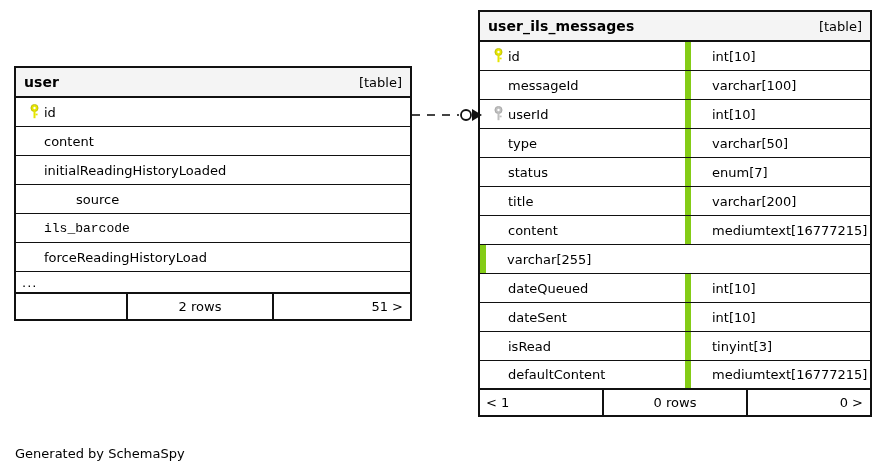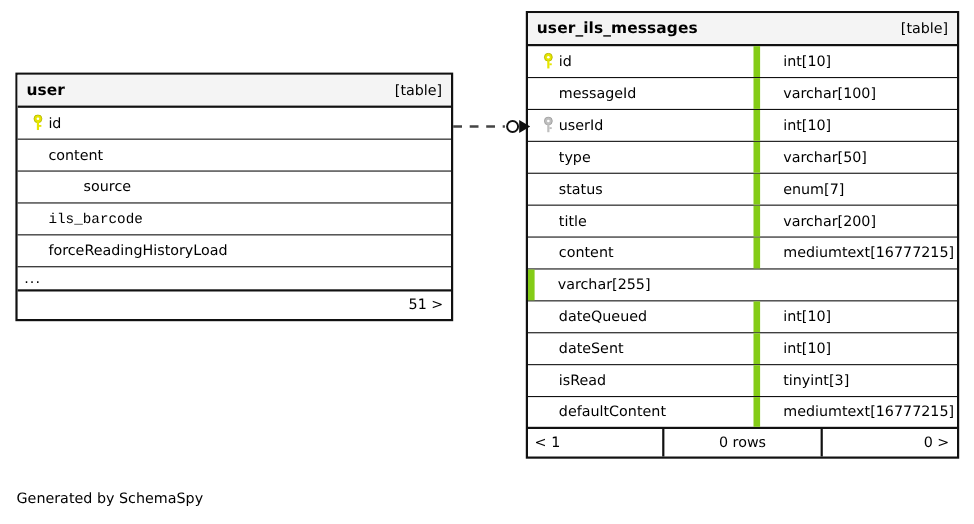--- a/index.html
+++ b/index.html
@@ -168,20 +168,26 @@
         </div>
       </div>
 
       <div class="row">
         <div class="cell-name" style="flex:1 1 auto;">
           <span class="key-slot"></span>
           <span class="col-name-text">content</span>
         </div>
       </div>
 
+      <div class="row">
+        <div class="cell-name" style="flex:1 1 auto;">
+          <span class="key-slot"></span>
+          <span class="col-name-text">initialReadingHistoryLoaded</span>
+        </div>
+      </div>
 
       <div class="row">
         <div class="cell-name" style="flex:1 1 auto;padding-left:40px;">
           <span class="key-slot"></span>
           <span class="col-name-text">source</span>
         </div>
       </div>
 
       <div class="row">
         <div class="cell-name" style="flex:1 1 auto;font-family:Liberation Mono, monospace;">
@@ -196,20 +202,21 @@
           <span class="col-name-text">forceReadingHistoryLoad</span>
         </div>
       </div>
 
 
       <div class="row-ellipsis">...</div>
     </div>
 
     <div class="tbl-footer">
       <div class="foot-cell foot-left" style="flex:0 0 110px;"></div>
+      <div class="foot-cell foot-center" style="flex:0 0 148px;">2 rows</div>
       <div class="foot-cell foot-right" style="flex:1 1 auto;">51 &gt;</div>
     </div>
   </div>
 
   <div class="table-box" id="table-uim" style="left:478px; top:10px; width:394px;">
 
     <div class="tbl-header">
       <span class="tbl-title">user_ils_messages</span>
       <span class="tbl-tag">[table]</span>
     </div>

